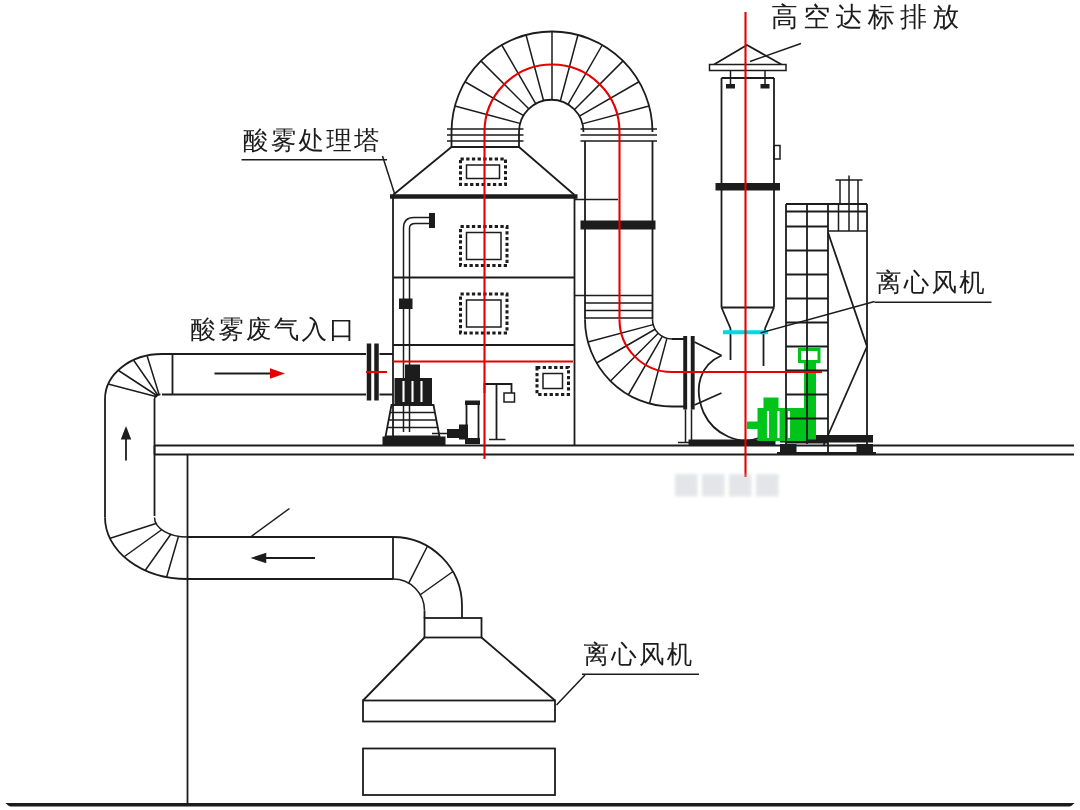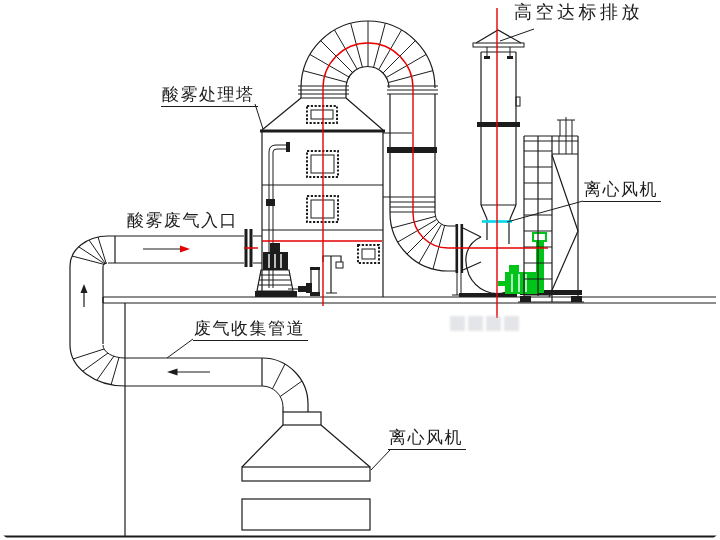--- a/index.html
+++ b/index.html
@@ -221,21 +221,20 @@
     <path class="k1" d="M583,201 L507,222"></path>
     <path class="k1" d="M193,339 L167,358"></path>
     <path class="k1" d="M390,450 L371,470"></path>
   </g>
 </svg>
 
 <div class="lbl big" style="left:514px;top:3px">高空达标排放</div>
 <div class="lbl u" style="left:161px;top:86px">酸雾处理塔</div>
 <div class="lbl u" style="left:583px;top:181px">离心风机</div>
 <div class="lbl" style="left:127px;top:212px">酸雾废气入口</div>
-<div class="lbl u" style="left:193px;top:320px">废气收集管道</div>
 <div class="lbl u" style="left:388px;top:429px">离心风机</div>
 
 <div class="watermark">
       <i></i>
       <i></i>
       <i></i>
       <i></i>
     </div>
 </div>
 

